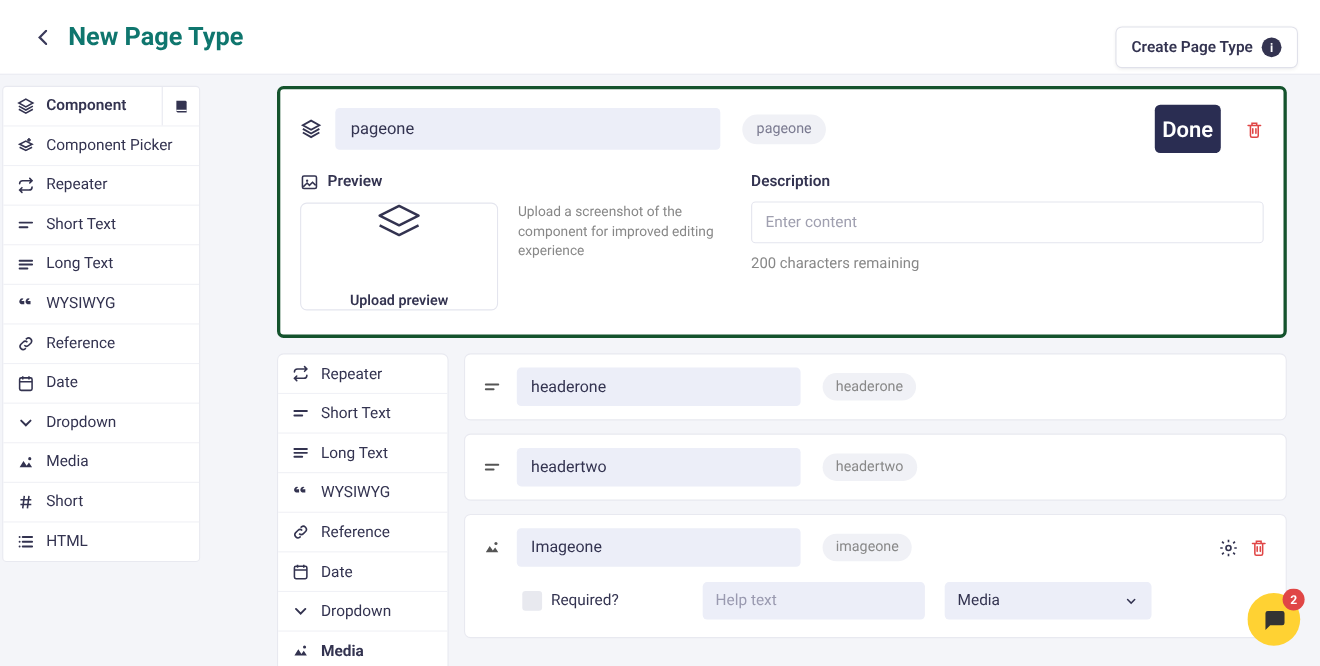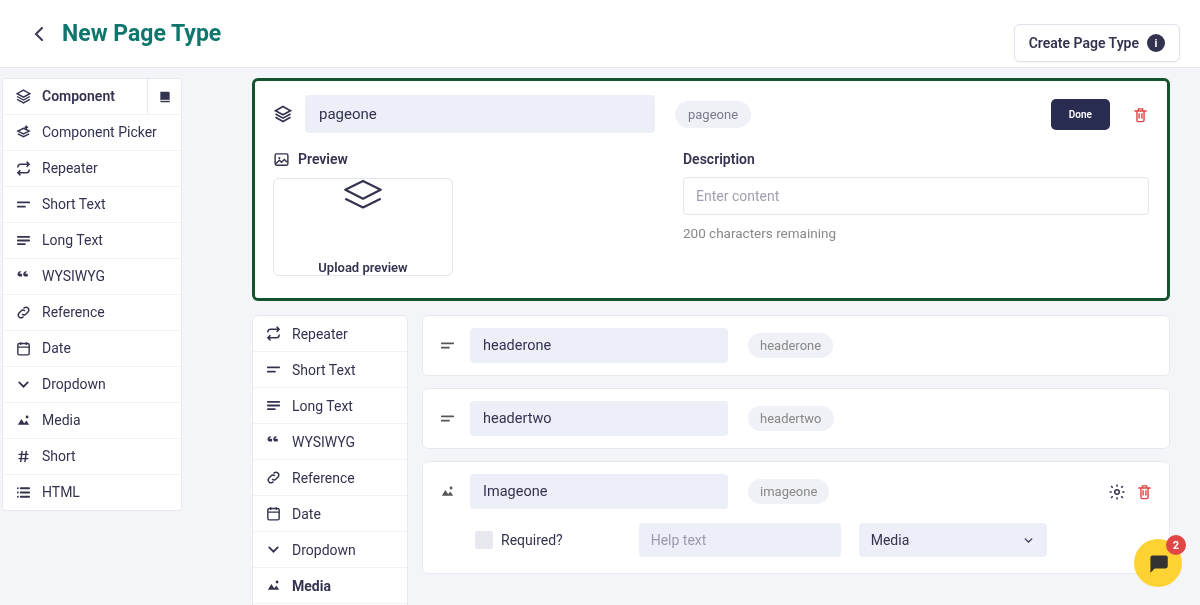--- a/index.html
+++ b/index.html
@@ -16,21 +16,21 @@
 .sb-item.hl{font-weight:600}
 .sb-ic{width:18px;display:flex;justify-content:center;color:#333350}
 .sb-book{position:absolute;right:0;top:0;bottom:0;width:34px;display:flex;align-items:center;justify-content:center;border-left:1px solid #e8e9f0}
 .main{flex:1;padding:0 30px 20px 70px;overflow-y:auto}
 .card{background:#fff;border:3px solid #14532d;border-radius:6px;margin-bottom:14px}
 .comp-head{display:flex;align-items:center;gap:12px;padding:14px 18px}
 .comp-ic{color:#333350}
 .comp-input{flex:0 0 350px;background:#eceef8;border:none;border-radius:4px;padding:10px 14px;font-size:15px;color:#333350;outline:none}
 .slug-badge{background:#f0f1f6;color:#7a7a90;font-size:13px;padding:6px 13px;border-radius:15px;margin-left:8px}
 .spacer{flex:1}
-.done-btn{background:#2a2d52;color:#fff;border:none;border-radius:5px;padding:10px 18px;font-size:10px;font-weight:600;cursor:pointer}
+.done-btn{background:#2a2d52;color:#fff;border:none;border-radius:5px;padding:10px 7px;font-size:20px;font-weight:600;cursor:pointer}
 .trash-ic{color:#e04646;cursor:pointer;margin-left:10px}
 .comp-body{display:flex;gap:24px;padding:4px 18px 22px 18px}
 .preview-col{flex:0 0 386px}
 .sec-head{display:flex;align-items:flex-start;gap:8px;font-size:14px;font-weight:600;color:#333350;margin-bottom:10px}
 .preview-row{display:flex;gap:18px}
 .upload-box{width:180px;height:98px;border:1px solid #e4e5ee;border-radius:6px;display:flex;flex-direction:column;align-items:center;justify-content:space-between;gap:10px;cursor:pointer}
 .upload-lbl{font-size:13px;font-weight:600;color:#333350}
 .hint{font-size:12.5px;color:#888;line-height:1.45;flex:1}
 .desc-input{width:100%;border:1px solid #e4e5ee;border-radius:4px;padding:10px 12px;font-size:14px;color:#333350;outline:none}
 .desc-input::placeholder{color:#a0a0b0}
@@ -211,20 +211,21 @@
               </svg>
             <span>Preview</span>
           </div>
           <div class="preview-row">
             <div class="upload-box">
               <svg width="46" height="34" viewBox="0 0 52 38">
                   <path d="M6 12l20-10 20 10-20 10L6 12zm0 10l20 10 20-10M6 22l20 10 20-10" stroke="#333350" stroke-width="2.5" fill="none" stroke-linejoin="round"></path>
                 </svg>
               <span class="upload-lbl">Upload preview</span>
             </div>
+            <div class="hint">Upload a screenshot of the component for improved editing experience</div>
           </div>
         </div>
         <div style="flex:1">
           <div class="sec-head">Description</div>
           <input class="desc-input" placeholder="Enter content" style="">
           <div class="chars">200 characters remaining</div>
         </div>
       </div>
     </div>
 

